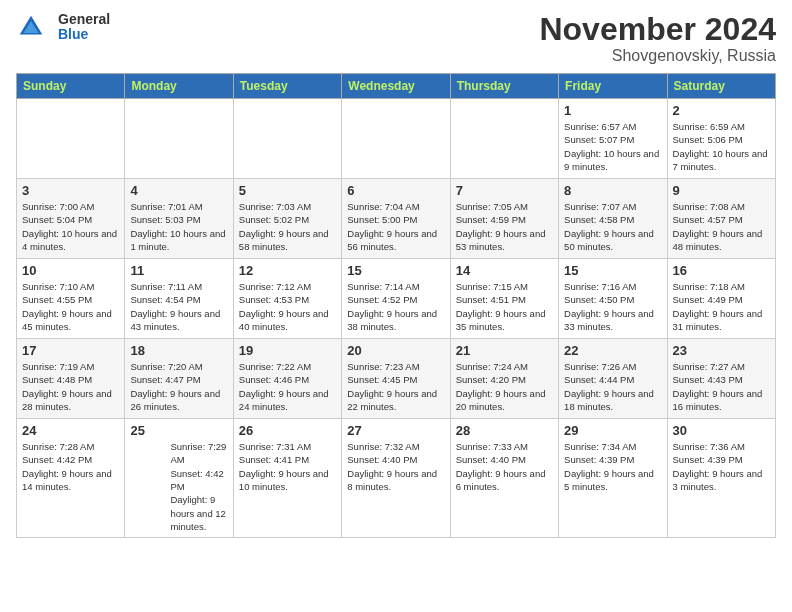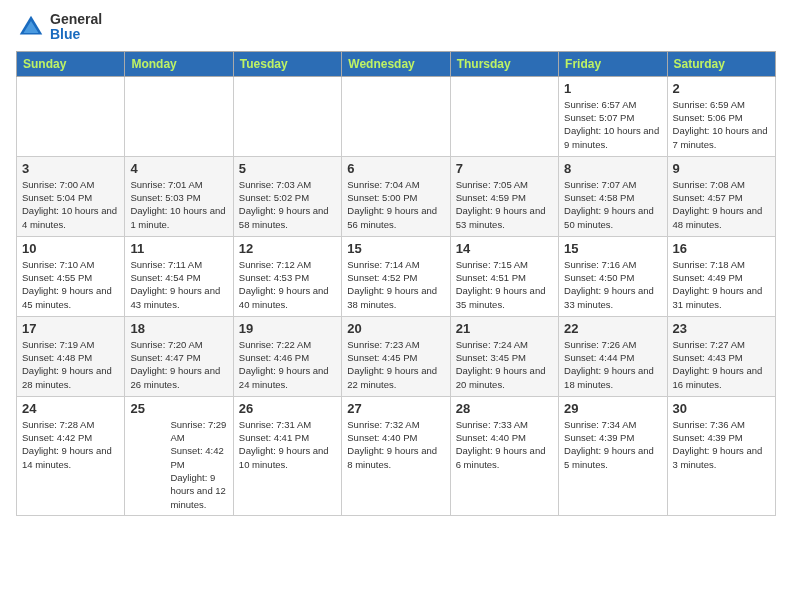--- a/index.html
+++ b/index.html
@@ -17,21 +17,21 @@
     }
     .header {
       display: flex;
       justify-content: space-between;
       align-items: flex-start;
       margin-bottom: 8px;
     }
     .logo {
       display: flex;
       align-items: center;
-      gap: 4px;
+      gap: 12px;
     }
     .logo-text {
       display: flex;
       flex-direction: column;
       line-height: 1.1;
     }
     .logo-general {
       font-size: 14px;
       font-weight: bold;
       color: #333;
@@ -113,20 +113,24 @@
     <div class="logo">
       <svg class="logo-icon" viewBox="0 0 40 40">
         <polygon points="20,5 35,30 5,30" fill="#1a6bbf"></polygon>
         <polygon points="20,12 30,28 10,28" fill="#4a9ae0"></polygon>
       </svg>
       <div class="logo-text">
         <span class="logo-general">General</span>
         <span class="logo-blue">Blue</span>
       </div>
     </div>
+    <div class="title-section">
+      <div class="month-title">November 2024</div>
+      <div class="subtitle">Shovgenovskiy, Russia</div>
+    </div>
   </div>
 
   <table class="calendar">
     <thead>
       <tr>
       <th>Sunday</th>
           <th>Monday</th>
           <th>Tuesday</th>
           <th>Wednesday</th>
           <th>Thursday</th>
@@ -263,21 +267,21 @@
           </td>
           <td>
             <span class="day-number">20</span>
             <div class="day-info" style="white-space: pre-line;">Sunrise: 7:23 AM
 Sunset: 4:45 PM
 Daylight: 9 hours and 22 minutes.</div>
           </td>
           <td>
             <span class="day-number">21</span>
             <div class="day-info" style="white-space: pre-line;">Sunrise: 7:24 AM
-Sunset: 3:45 PM
+Sunset: 4:20 PM
 Daylight: 9 hours and 20 minutes.</div>
           </td>
           <td>
             <span class="day-number">22</span>
             <div class="day-info" style="white-space: pre-line;">Sunrise: 7:26 AM
 Sunset: 4:44 PM
 Daylight: 9 hours and 18 minutes.</div>
           </td>
           <td>
             <span class="day-number">23</span>

